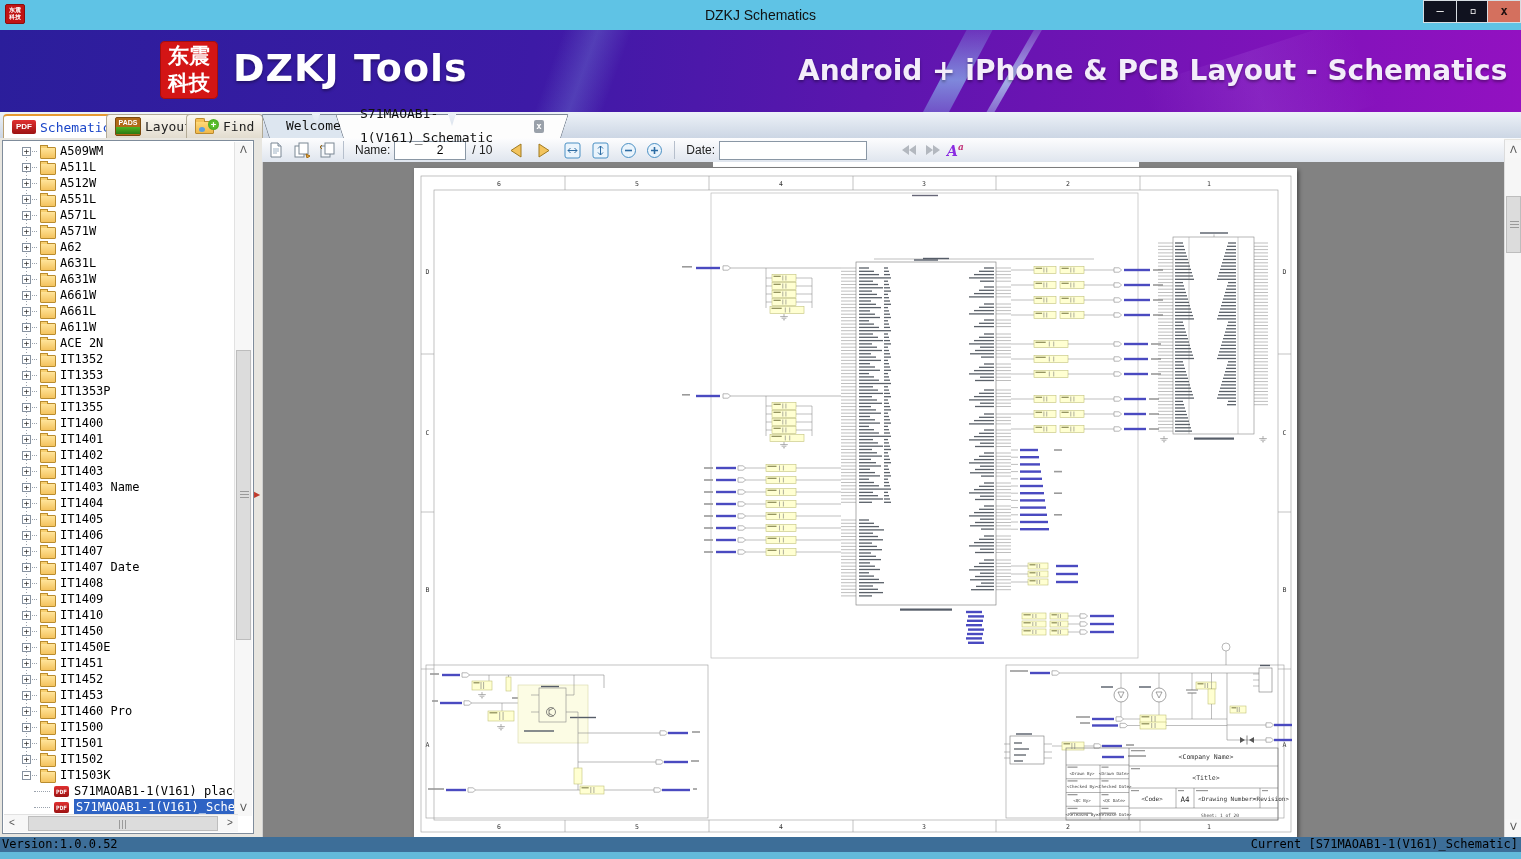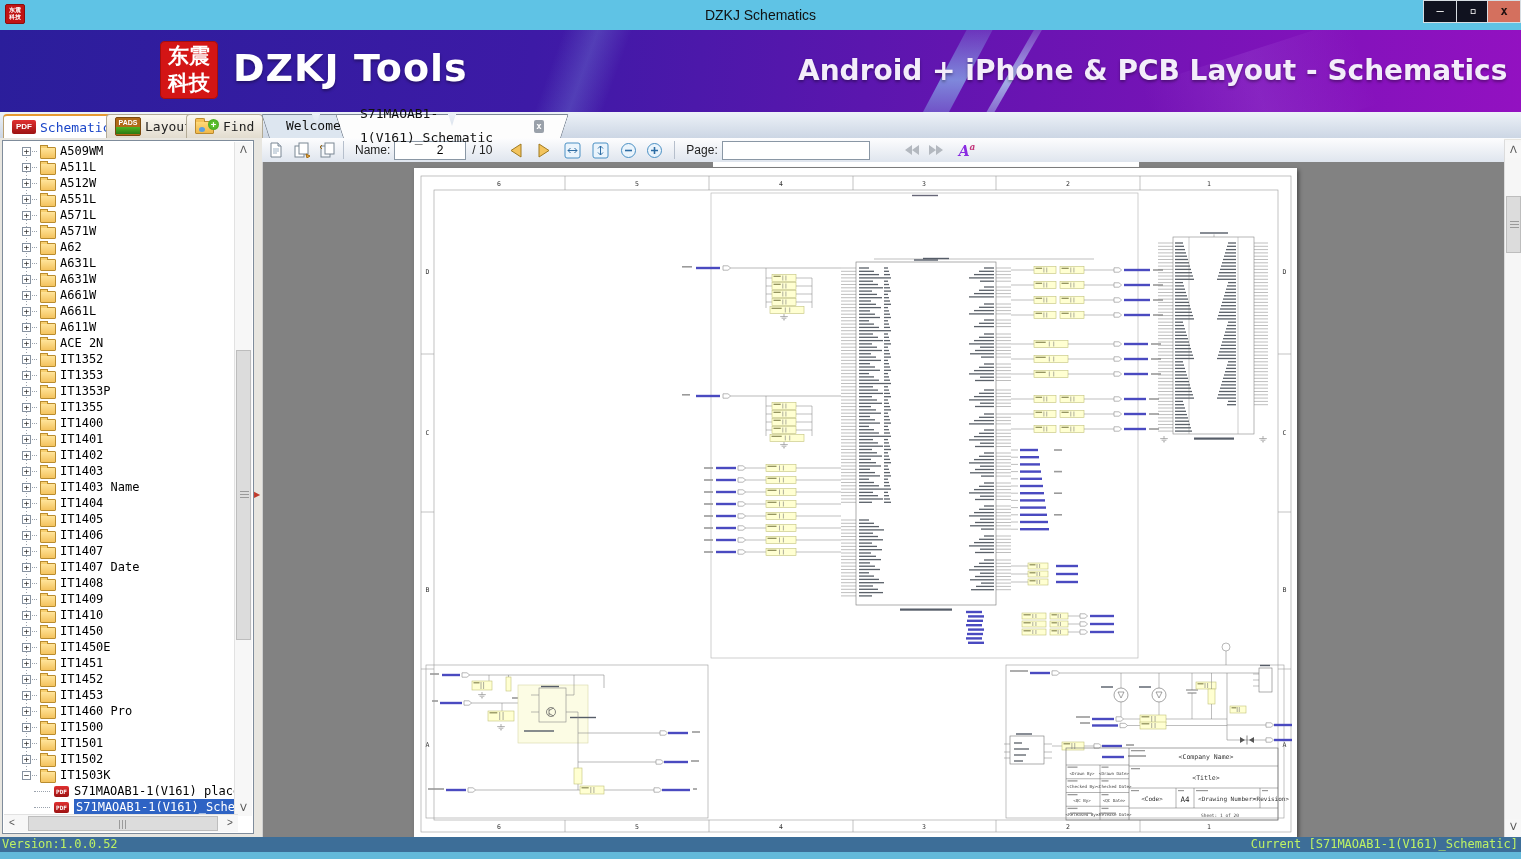--- a/index.html
+++ b/index.html
@@ -102,31 +102,31 @@
   #splitter{left:254px;top:138px;width:8px;height:699px;background:#e8e6e0;}
   #split-arrow{left:254px;top:488px;width:8px;height:14px;color:#c03a2b;font-size:8px;line-height:14px;}
   
   #toolbar{left:262px;top:138px;width:1242px;height:24px;background:linear-gradient(#fdfdfe,#dfe5ee);
       border-bottom:1px solid #b9c3d2;display:flex;align-items:center;font-size:12px;color:#222;}
   .tbtn{border:none;background:transparent;padding:0;margin:0;width:20px;height:20px;display:flex;align-items:center;justify-content:center;}
   .tsep{width:1px;height:18px;background:#b6bfcc;margin:0 5px;}
   #page-input{width:46px;height:17px;border:1px solid #8a97a5;font-size:12px;text-align:right;padding:0 22px 0 2px;box-sizing:content-box;background:#fff;}
   #find-input{width:142px;height:17px;border:1px solid #8a97a5;font-size:12px;padding:0 2px;background:#fff;}
   .tlabel2{margin:0 4px 0 6px;}
-  #matchcase{font-style:italic;font-weight:bold;color:#8a2be2;font-size:14px;margin-left:13px;font-family:"DejaVu Serif",serif;}
+  #matchcase{font-style:italic;font-weight:bold;color:#8a2be2;font-size:14px;margin-left:4px;font-family:"DejaVu Serif",serif;}
   #matchcase sup{color:#c2357a;font-size:9px;}
   
   #viewer{left:262px;top:162px;width:1242px;height:675px;background:#828282;overflow:hidden;border-left:1px solid #cfcfcf;}
   #page-sliver{left:450px;top:0;width:426px;height:5px;background:#fff;}
   #pdfpage{left:151px;top:6px;width:883px;height:669px;background:#fff;box-shadow:2px 2px 4px rgba(0,0,0,.4);}
   #viewer-vscroll{left:1504px;top:140px;width:17px;height:697px;background:#f6f6f6;border-left:1px solid #dcdcdc;box-sizing:border-box;}
   #vvs-up{top:2px;}#vvs-down{bottom:2px;}
   #vvs-thumb{position:absolute;left:1px;top:56px;width:15px;height:57px;background:#dcdcdc;border:1px solid #bdbdbd;box-sizing:border-box;}
   
-  #statusbar{left:0;top:837px;width:1521px;height:15px;background:#3d6e98;color:#bef264;
+  #statusbar{left:0;top:837px;width:1521px;height:15px;background:#3d6e98;color:#000000;
       font-family:"DejaVu Sans Mono",monospace;font-size:12px;line-height:15px;}
   #status-version{left:2px;top:0;}
   #status-current{right:3px;top:0;}
   #bottomstrip{left:0;top:852px;width:1521px;height:7px;background:#63b9da;}
   svg text{font-family:"DejaVu Sans Mono",monospace;}
 </style>
 </head>
 <body>
 
 <div id="titlebar" class="abs">
@@ -463,21 +463,21 @@
         <path d="M5 8.5 h7" stroke="#2e6da4" stroke-width="1.6"></path>
       </svg>
   </button>
   <button class="tbtn" style="margin-left:6px" title="zoom-in">
     <svg width="17" height="17">
         <circle cx="8.5" cy="8.5" r="7" fill="#eaf4fc" stroke="#4a90c4"></circle>
         <path d="M5 8.5 h7 M8.5 5 v7" stroke="#2e6da4" stroke-width="1.6"></path>
       </svg>
   </button>
   <div class="tsep" style="margin-left:10px"></div>
-  <span class="tlabel2">Page:</span>
+  <span class="tlabel2">Date:</span>
   <input id="find-input" style="">
   <button class="tbtn" style="margin-left:32px" title="find-previous">
     <svg width="16" height="12">
         <path d="M8 1 L1 6 L8 11 z M15 1 L8 6 L15 11 z" fill="#b3b8bf"></path>
       </svg>
   </button>
   <button class="tbtn" style="margin-left:4px" title="find-next">
     <svg width="16" height="12">
         <path d="M8 1 L15 6 L8 11 z M1 1 L8 6 L1 11 z" fill="#b3b8bf"></path>
       </svg>

